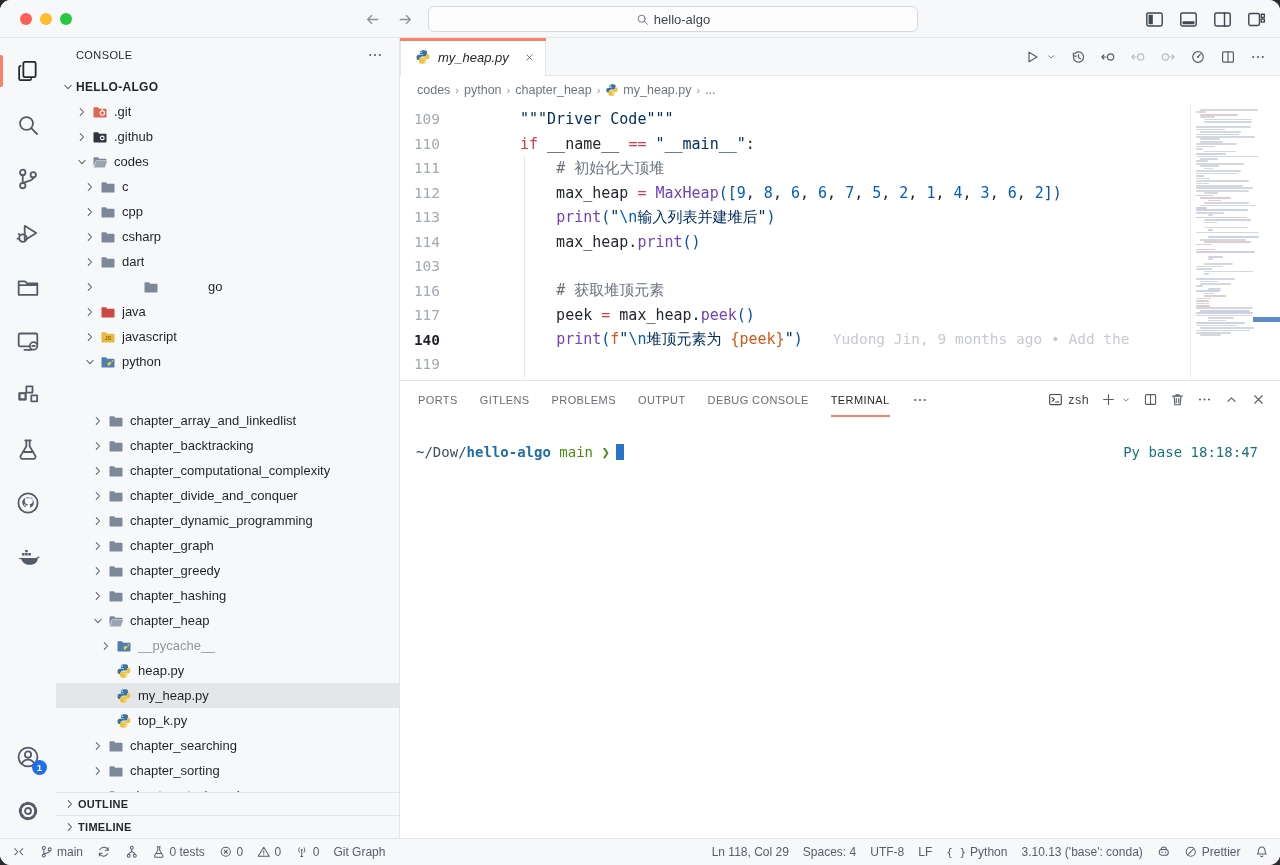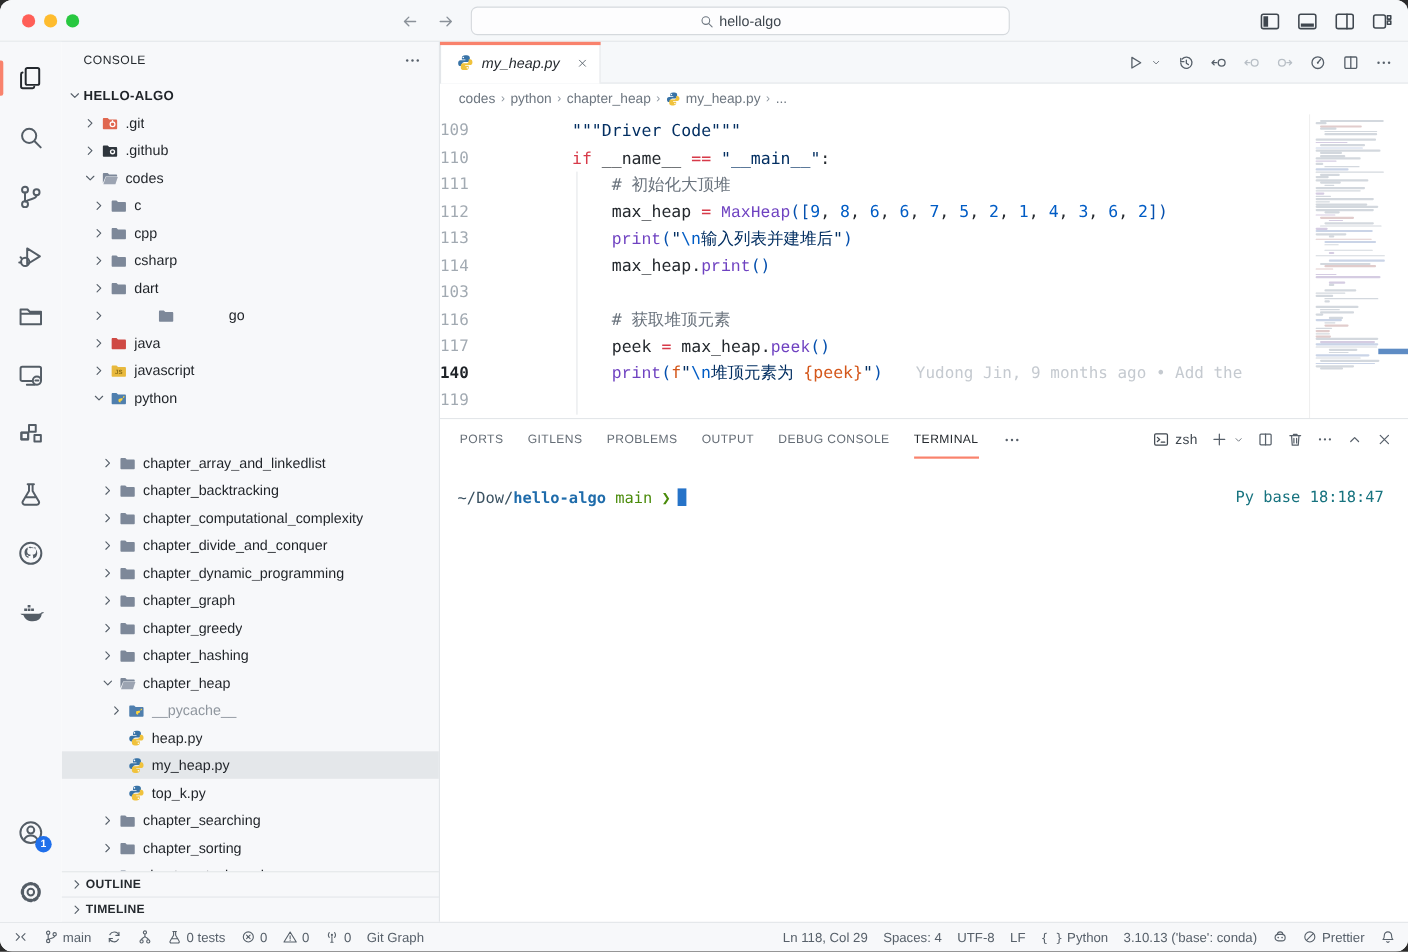--- a/index.html
+++ b/index.html
@@ -73,24 +73,24 @@
 
   .breadcrumbs{height:28px;flex:none;display:flex;align-items:center;gap:5px;padding-left:17px;font-size:12.5px;color:#6e7781;}
   .breadcrumbs .crumb{cursor:pointer;display:flex;align-items:center;gap:4px;}
   .breadcrumbs .sep{color:#8c959f;font-size:11px;}
   .breadcrumbs .ficon svg{width:14px;height:14px;}
 
   
   .code-wrap{flex:1;position:relative;min-height:0;font-family:"DejaVu Sans Mono",monospace;}
   .code{position:absolute;left:0;top:0;bottom:0;right:90px;overflow:hidden;padding-top:3px;}
   .cline{height:24.5px;display:flex;align-items:center;font-size:15px;}
-  .gutter{width:54px;flex:none;text-align:left;color:#a2aab2;font-size:14.5px;}
+  .gutter{width:54px;flex:none;text-align:center;color:#a2aab2;font-size:14.5px;}
   .cline.active .gutter{color:#1f2328;font-weight:700;}
   .ltext{margin-left:66px;white-space:pre;}
-  .tok-k{color:#d73a49;} .tok-s{color:#032f62;} .tok-f{color:#6f42c1;font-family:Liberation Mono, monospace;} .tok-n{color:#005cc5;}
+  .tok-k{color:#d73a49;} .tok-s{color:#032f62;} .tok-f{color:#6f42c1;} .tok-n{color:#005cc5;}
   .tok-c{color:#6a737d;} .tok-t{color:#24292e;} .tok-e{color:#005cc5;} .tok-o{color:#d4571b;} .tok-p{color:#0550ae;}
   .blame{color:#c5cad0;margin-left:30px;font-size:14.5px;}
   .indent-guide{position:absolute;left:124px;top:52px;height:221px;width:1px;background:#e4e7ea;}
   .minimap{position:absolute;right:0;top:0;bottom:0;width:90px;border-left:1px solid #efefef;overflow:hidden;}
   .mm-bar{position:absolute;height:1.7px;border-radius:1px;}
   .overview-bar{position:absolute;right:0;top:213px;width:27px;height:5px;background:#4d7fbe;opacity:.9;}
 
   
   .panel{height:458px;flex:none;border-top:1px solid #e3e6e9;display:flex;flex-direction:column;background:#fff;}
   .panel-tabs{height:37px;flex:none;display:flex;align-items:center;gap:22px;padding:0 14px 0 18px;

